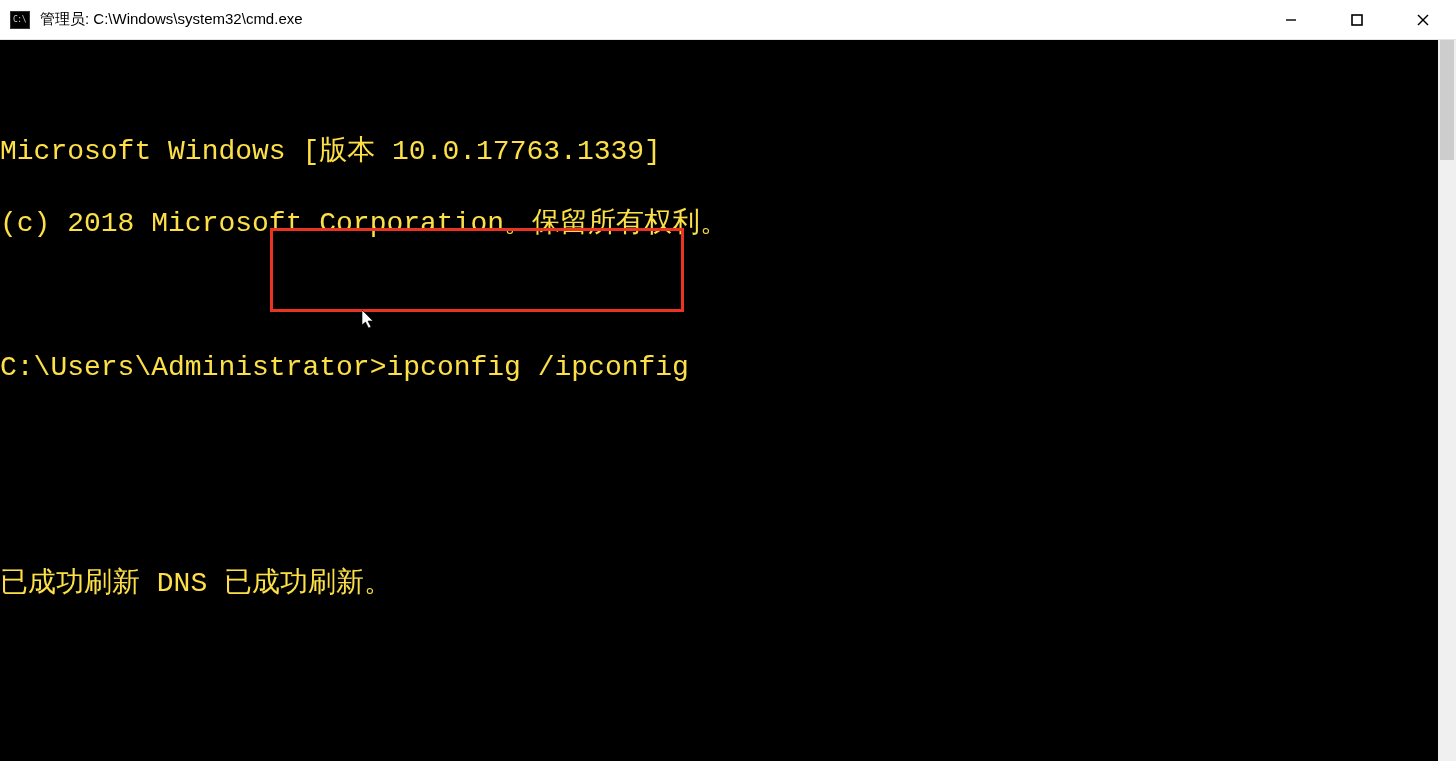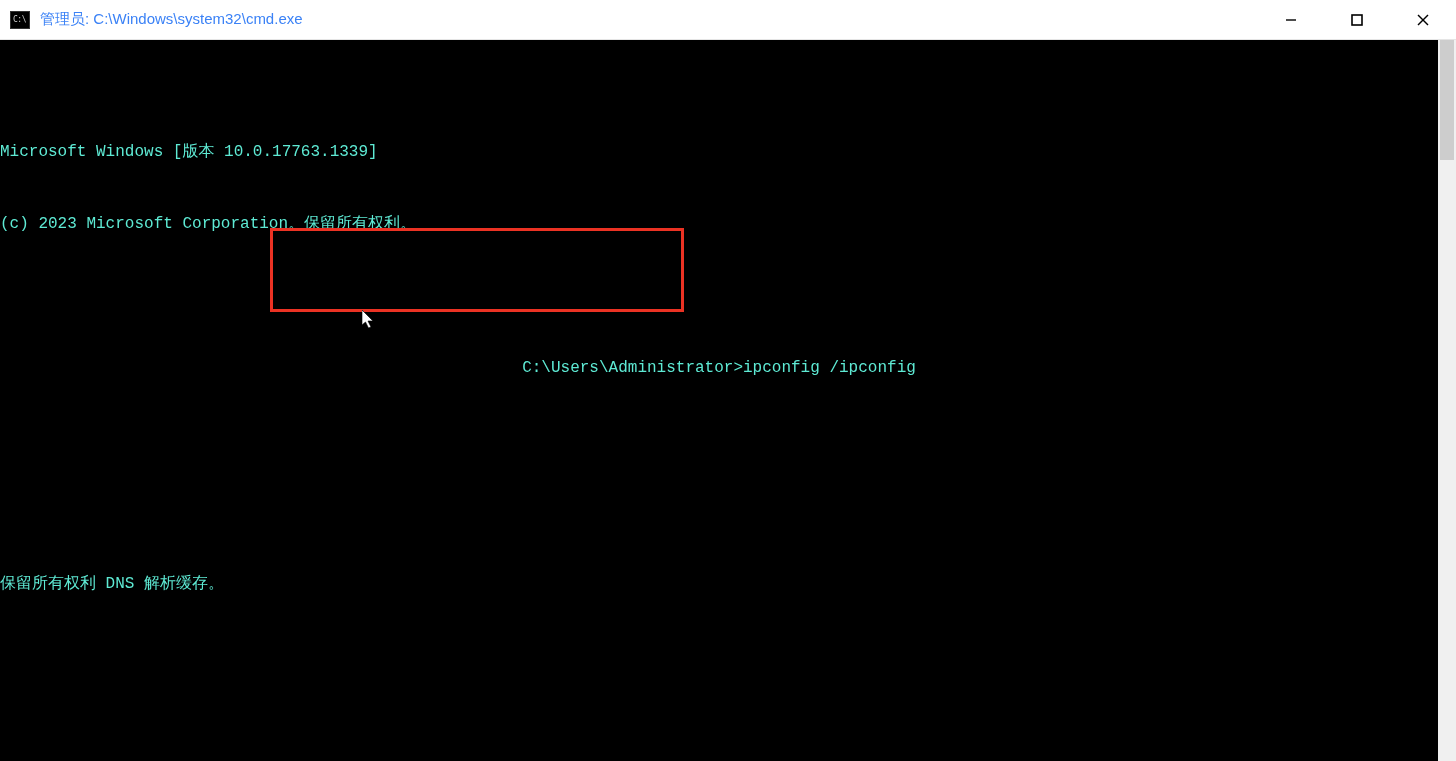--- a/index.html
+++ b/index.html
@@ -36,21 +36,21 @@
       display: flex;
       align-items: center;
       font-family: Consolas, monospace;
       font-size: 8px;
       color: #ccc;
       padding-left: 2px;
       letter-spacing: -0.5px;
     }
     .window-title {
       font-size: 15px;
-      color: #3b82f6;
+      color: #000000;
       font-weight: 400;
     }
     .window-controls {
       display: flex;
       height: 100%;
     }
     .win-btn {
       width: 66px;
       height: 100%;
       display: flex;
@@ -65,35 +65,35 @@
     .win-btn svg { display: block; }
 
     
     .terminal-wrap {
       position: absolute;
       top: 40px;
       left: 0;
       right: 0;
       bottom: 0;
       background: #000;
-      color: #5eead4;
+      color: #fde047;
       font-family: "NSimSun", "SimSun", Consolas, "Courier New", monospace;
-      font-size: 16px;
+      font-size: 28px;
       line-height: 24px;
       white-space: pre;
     }
     .terminal {
       padding: 4px 0 0 0;
       position: relative;
       width: calc(100% - 18px);
       height: 100%;
     }
     .tline { display: block; height: 24px; }
     .blank { display: block; height: 24px; }
-    .prompt-row { display: flex; align-items: baseline; justify-content: center; }
+    .prompt-row { display: flex; align-items: baseline; }
 
     
     .red-box {
       position: absolute;
       border: 3px solid #EB3223;
       background: transparent;
       pointer-events: none;
     }
     .cursor-arrow {
       position: absolute;
@@ -144,26 +144,26 @@
           <line x1="2" y1="2" x2="12" y2="12" stroke="#000" stroke-width="1.4"></line>
           <line x1="12" y1="2" x2="2" y2="12" stroke="#000" stroke-width="1.4"></line>
         </svg>
     </button>
   </div>
 </div>
 
 <div class="terminal-wrap">
   <div class="terminal">
     <span class="tline">Microsoft Windows [版本 10.0.17763.1339]</span>
-    <span class="tline">(c) 2023 Microsoft Corporation。保留所有权利。</span>
+    <span class="tline">(c) 2018 Microsoft Corporation。保留所有权利。</span>
     <span class="blank"></span>
     <span class="tline prompt-row"><span>C:\Users\Administrator&gt;</span><span>ipconfig /ipconfig</span></span>
     <span class="blank"></span>
     <span class="blank"></span>
-    <span class="tline">保留所有权利 DNS 解析缓存。</span>
+    <span class="tline">已成功刷新 DNS 已成功刷新。</span>
     <span class="blank"></span>
     
   </div>
 
   
   <div class="red-box" id="redbox" style="left: 270px; top: 188px; width: 414px; height: 84px;"></div>
   <svg class="cursor-arrow" id="cursor" viewBox="0 0 14 20" style="left: 362px; top: 270px;">
     <polygon points="0,0 0,15 3.5,12 6.5,18 9,17 6,11 11,11" fill="#ffffff" stroke="#000" stroke-width="0.6"></polygon>
   </svg>
 </div>

